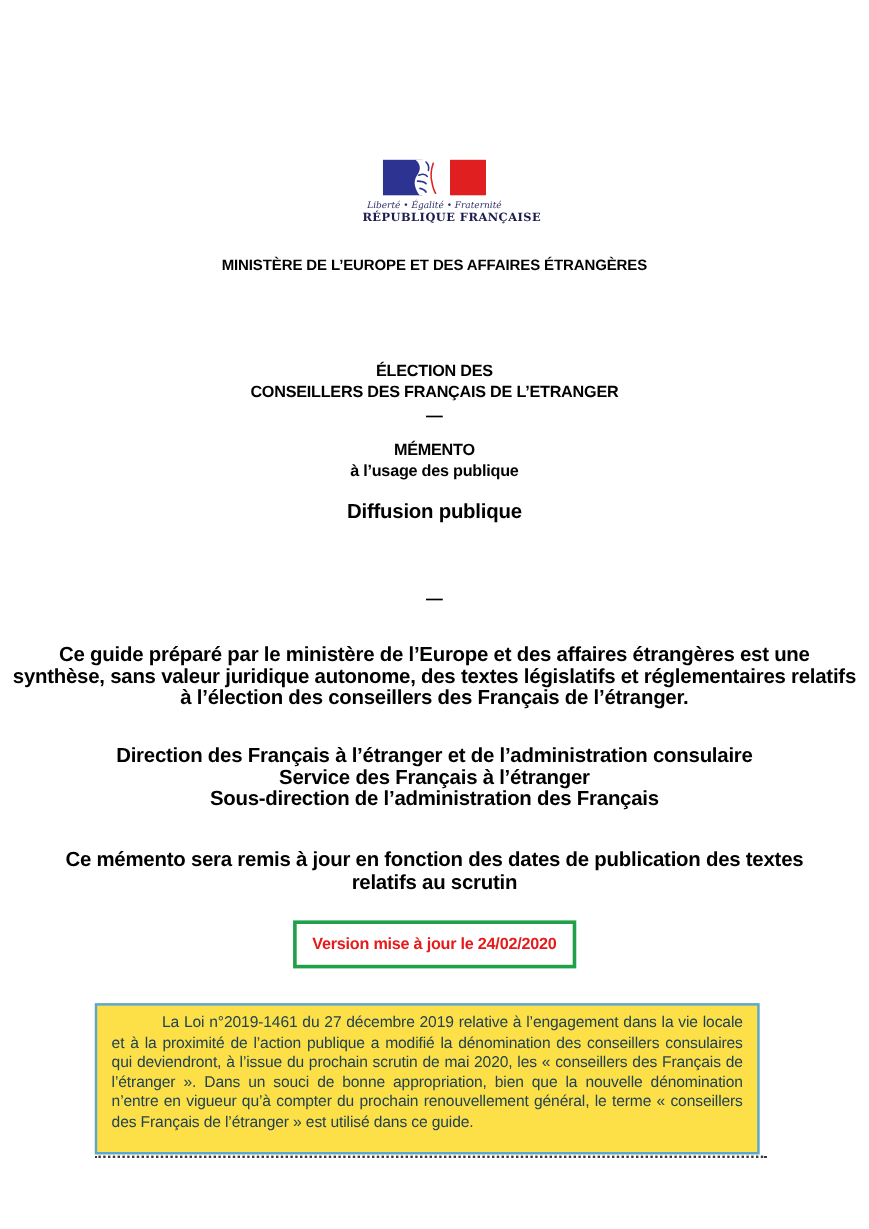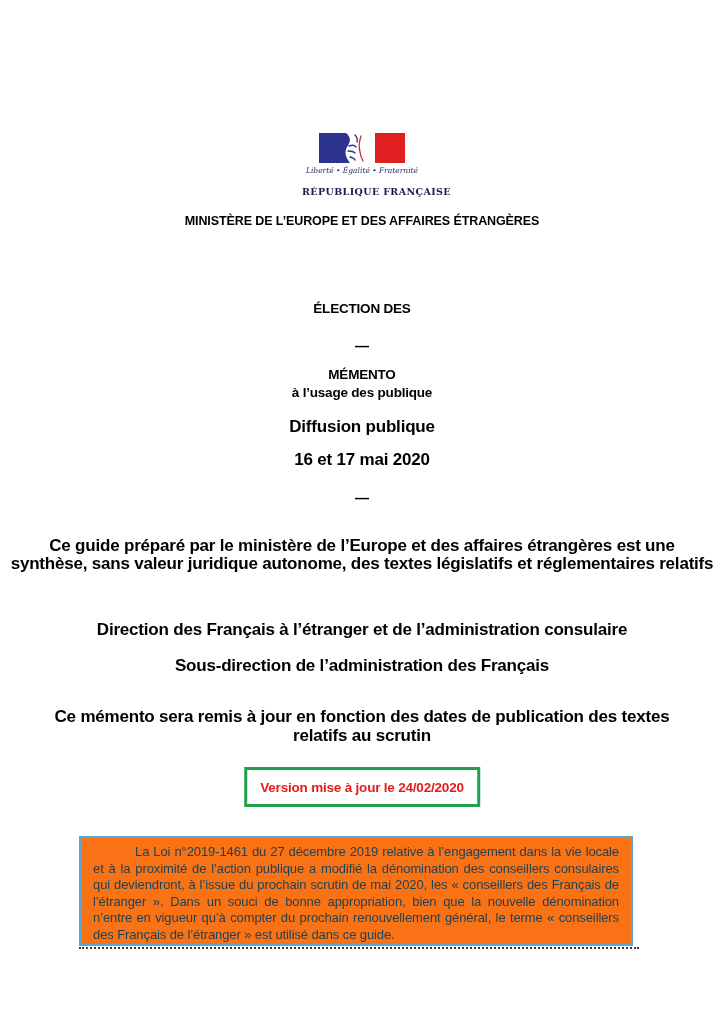--- a/index.html
+++ b/index.html
@@ -20,36 +20,36 @@
 
   
   .logo-wrap { position: absolute; top: 133px; left: 50%; transform: translateX(-50%); width: 120px; text-align: center; }
   .flag { width: 86px; height: 30px; margin: 0 auto; display: block; }
   .logo-motto {
     font-family: "DejaVu Serif", serif; font-style: italic;
     font-size: 7.5px; color: #2c2c66; margin-top: 3px; white-space: nowrap;
   }
   .logo-republic {
     font-family: "DejaVu Serif", serif;
-    font-size: 9.5px; color: #1c1c4e; letter-spacing: 0.4px; margin-top: 11px; white-space: nowrap; font-weight: 700;
+    font-size: 9.5px; color: #1c1c4e; letter-spacing: 0.4px; margin-top: 1px; white-space: nowrap; font-weight: 700;
   }
 
   
   .version-box {
     position: absolute; top: 767px; left: 50%; transform: translateX(-50%);
     border: 3px solid #21a04a; background: #ffffff;
     padding: 8px 13px; white-space: nowrap;
   }
   .version-text { color: #e51b1b; font-weight: 700; font-size: 13.5px; letter-spacing: -0.2px; }
 
   
   .law-box {
     position: absolute; top: 836px; left: 79px; width: 526px;
-    background: #f97316; border: 2px solid #57a7d8;
-    padding: 6px 12px 0 12px;
+    background: #fde047; border: 2px solid #57a7d8;
+    padding: 6px 12px 16px 12px;
   }
   .law-box::after {
     content: ""; position: absolute; left: -2px; right: -8px; bottom: -5px;
     border-top: 2px dotted #3a3a3a;
   }
   .law-text {
     color: #1f4254; font-size: 13px; line-height: 16.6px;
     text-align: justify; text-indent: 42px; letter-spacing: -0.1px;
   }
 </style>
@@ -68,35 +68,37 @@
       <path d="M42,3 q-3,9 -1,16 q1,6 3,9" stroke="#e02020" fill="none" stroke-width="1.3" stroke-linecap="round"></path>
       <path d="M36,2 q3,3 2,7" stroke="#2d3390" fill="none" stroke-width="1.3" stroke-linecap="round"></path>
     </svg>
     <div class="logo-motto">Liberté • Égalité • Fraternité</div>
     <div class="logo-republic">RÉPUBLIQUE FRANÇAISE</div>
   </div>
 
   <div class="abs caps-title" style="top:214px">MINISTÈRE DE L’EUROPE ET DES AFFAIRES ÉTRANGÈRES</div>
 
   <div class="abs big-title" style="top:300px">ÉLECTION DES</div>
+  <div class="abs big-title" style="top:318px">CONSEILLERS DES FRANÇAIS DE L’ETRANGER</div>
 
   <div class="abs sep" style="top:338px">—</div>
 
   <div class="abs big-title" style="top:366px">MÉMENTO</div>
   <div class="abs big-title" style="top:384px">à l’usage des publique</div>
 
   <div class="abs bold-line" style="top:418px">Diffusion publique</div>
-  <div class="abs bold-line" style="top:451px">16 et 17 mai 2020</div>
 
   <div class="abs sep" style="top:490px">—</div>
 
   <div class="abs bold-line" style="top:537px">Ce guide préparé par le ministère de l’Europe et des affaires étrangères est une</div>
   <div class="abs bold-line" style="top:555px">synthèse, sans valeur juridique autonome, des textes législatifs et réglementaires relatifs</div>
+  <div class="abs bold-line" style="top:573px">à l’élection des conseillers des Français de l’étranger.</div>
 
   <div class="abs bold-line" style="top:621px">Direction des Français à l’étranger et de l’administration consulaire</div>
+  <div class="abs bold-line" style="top:639px">Service des Français à l’étranger</div>
   <div class="abs bold-line" style="top:657px">Sous-direction de l’administration des Français</div>
 
   <div class="abs bold-line" style="top:708px">Ce mémento sera remis à jour en fonction des dates de publication des textes</div>
   <div class="abs bold-line" style="top:727px">relatifs au scrutin</div>
 
   <div class="version-box">
     <span class="version-text">Version mise à jour le 24/02/2020</span>
   </div>
 
   <div class="law-box">

